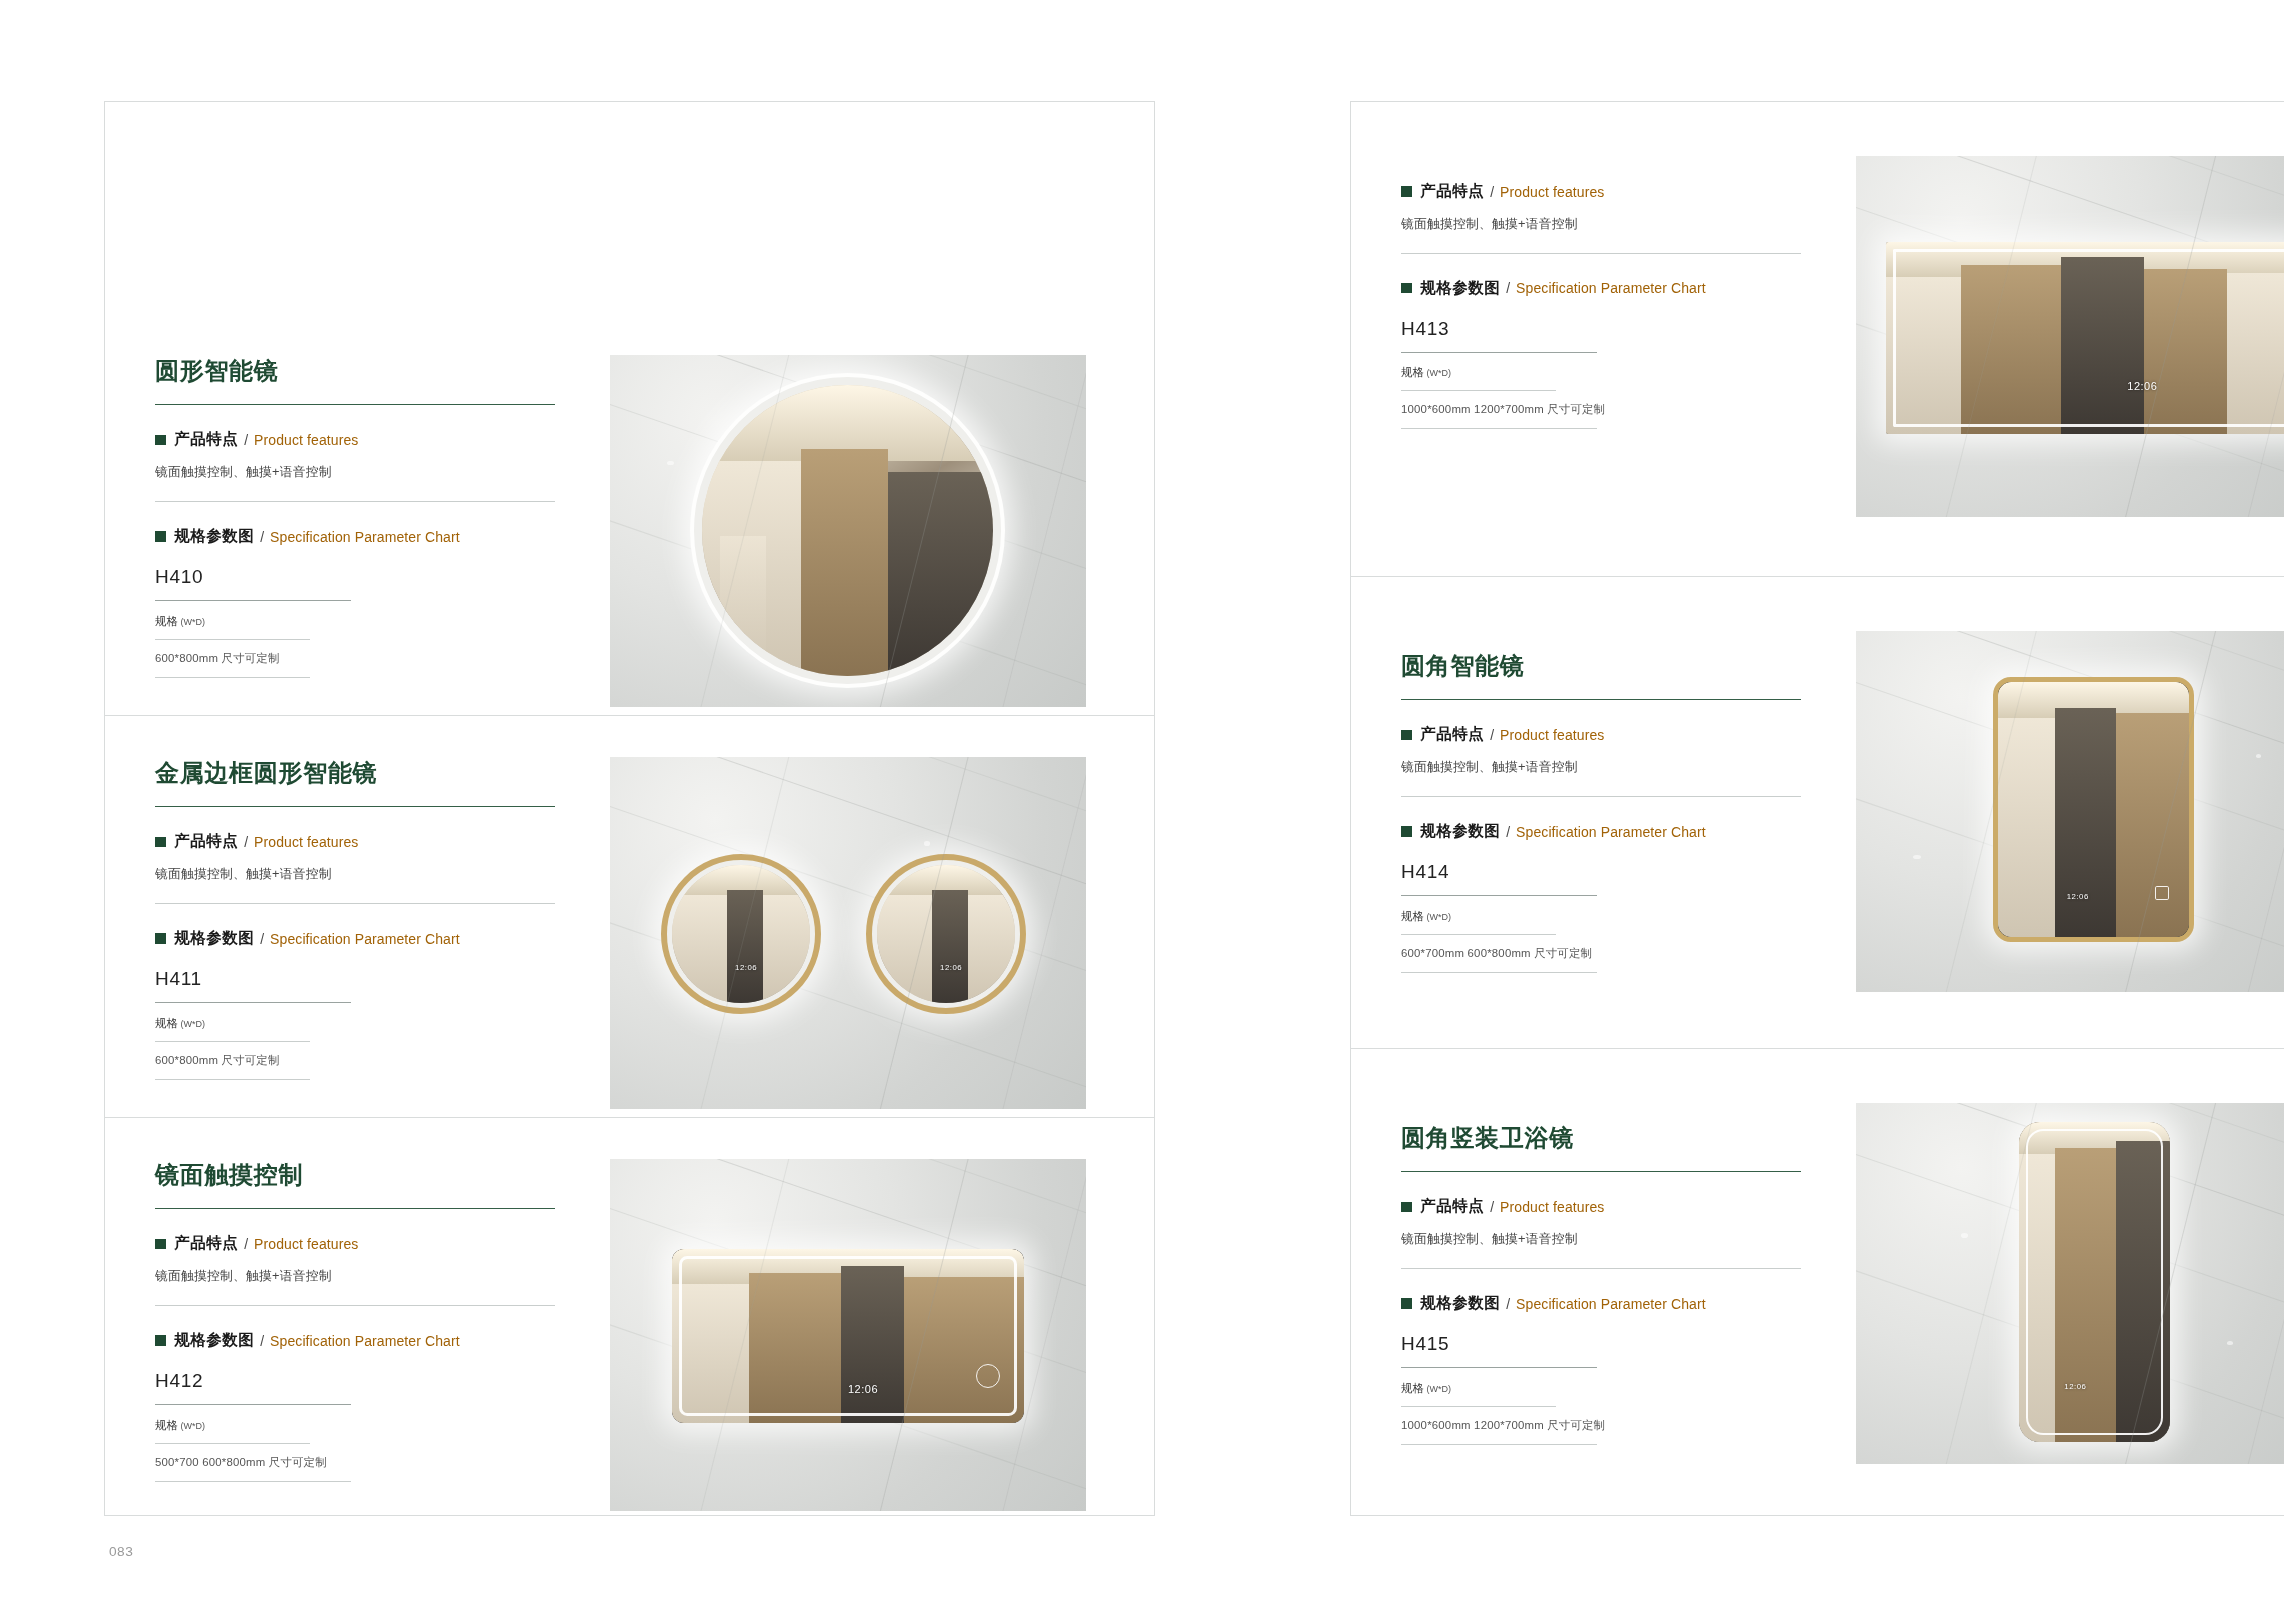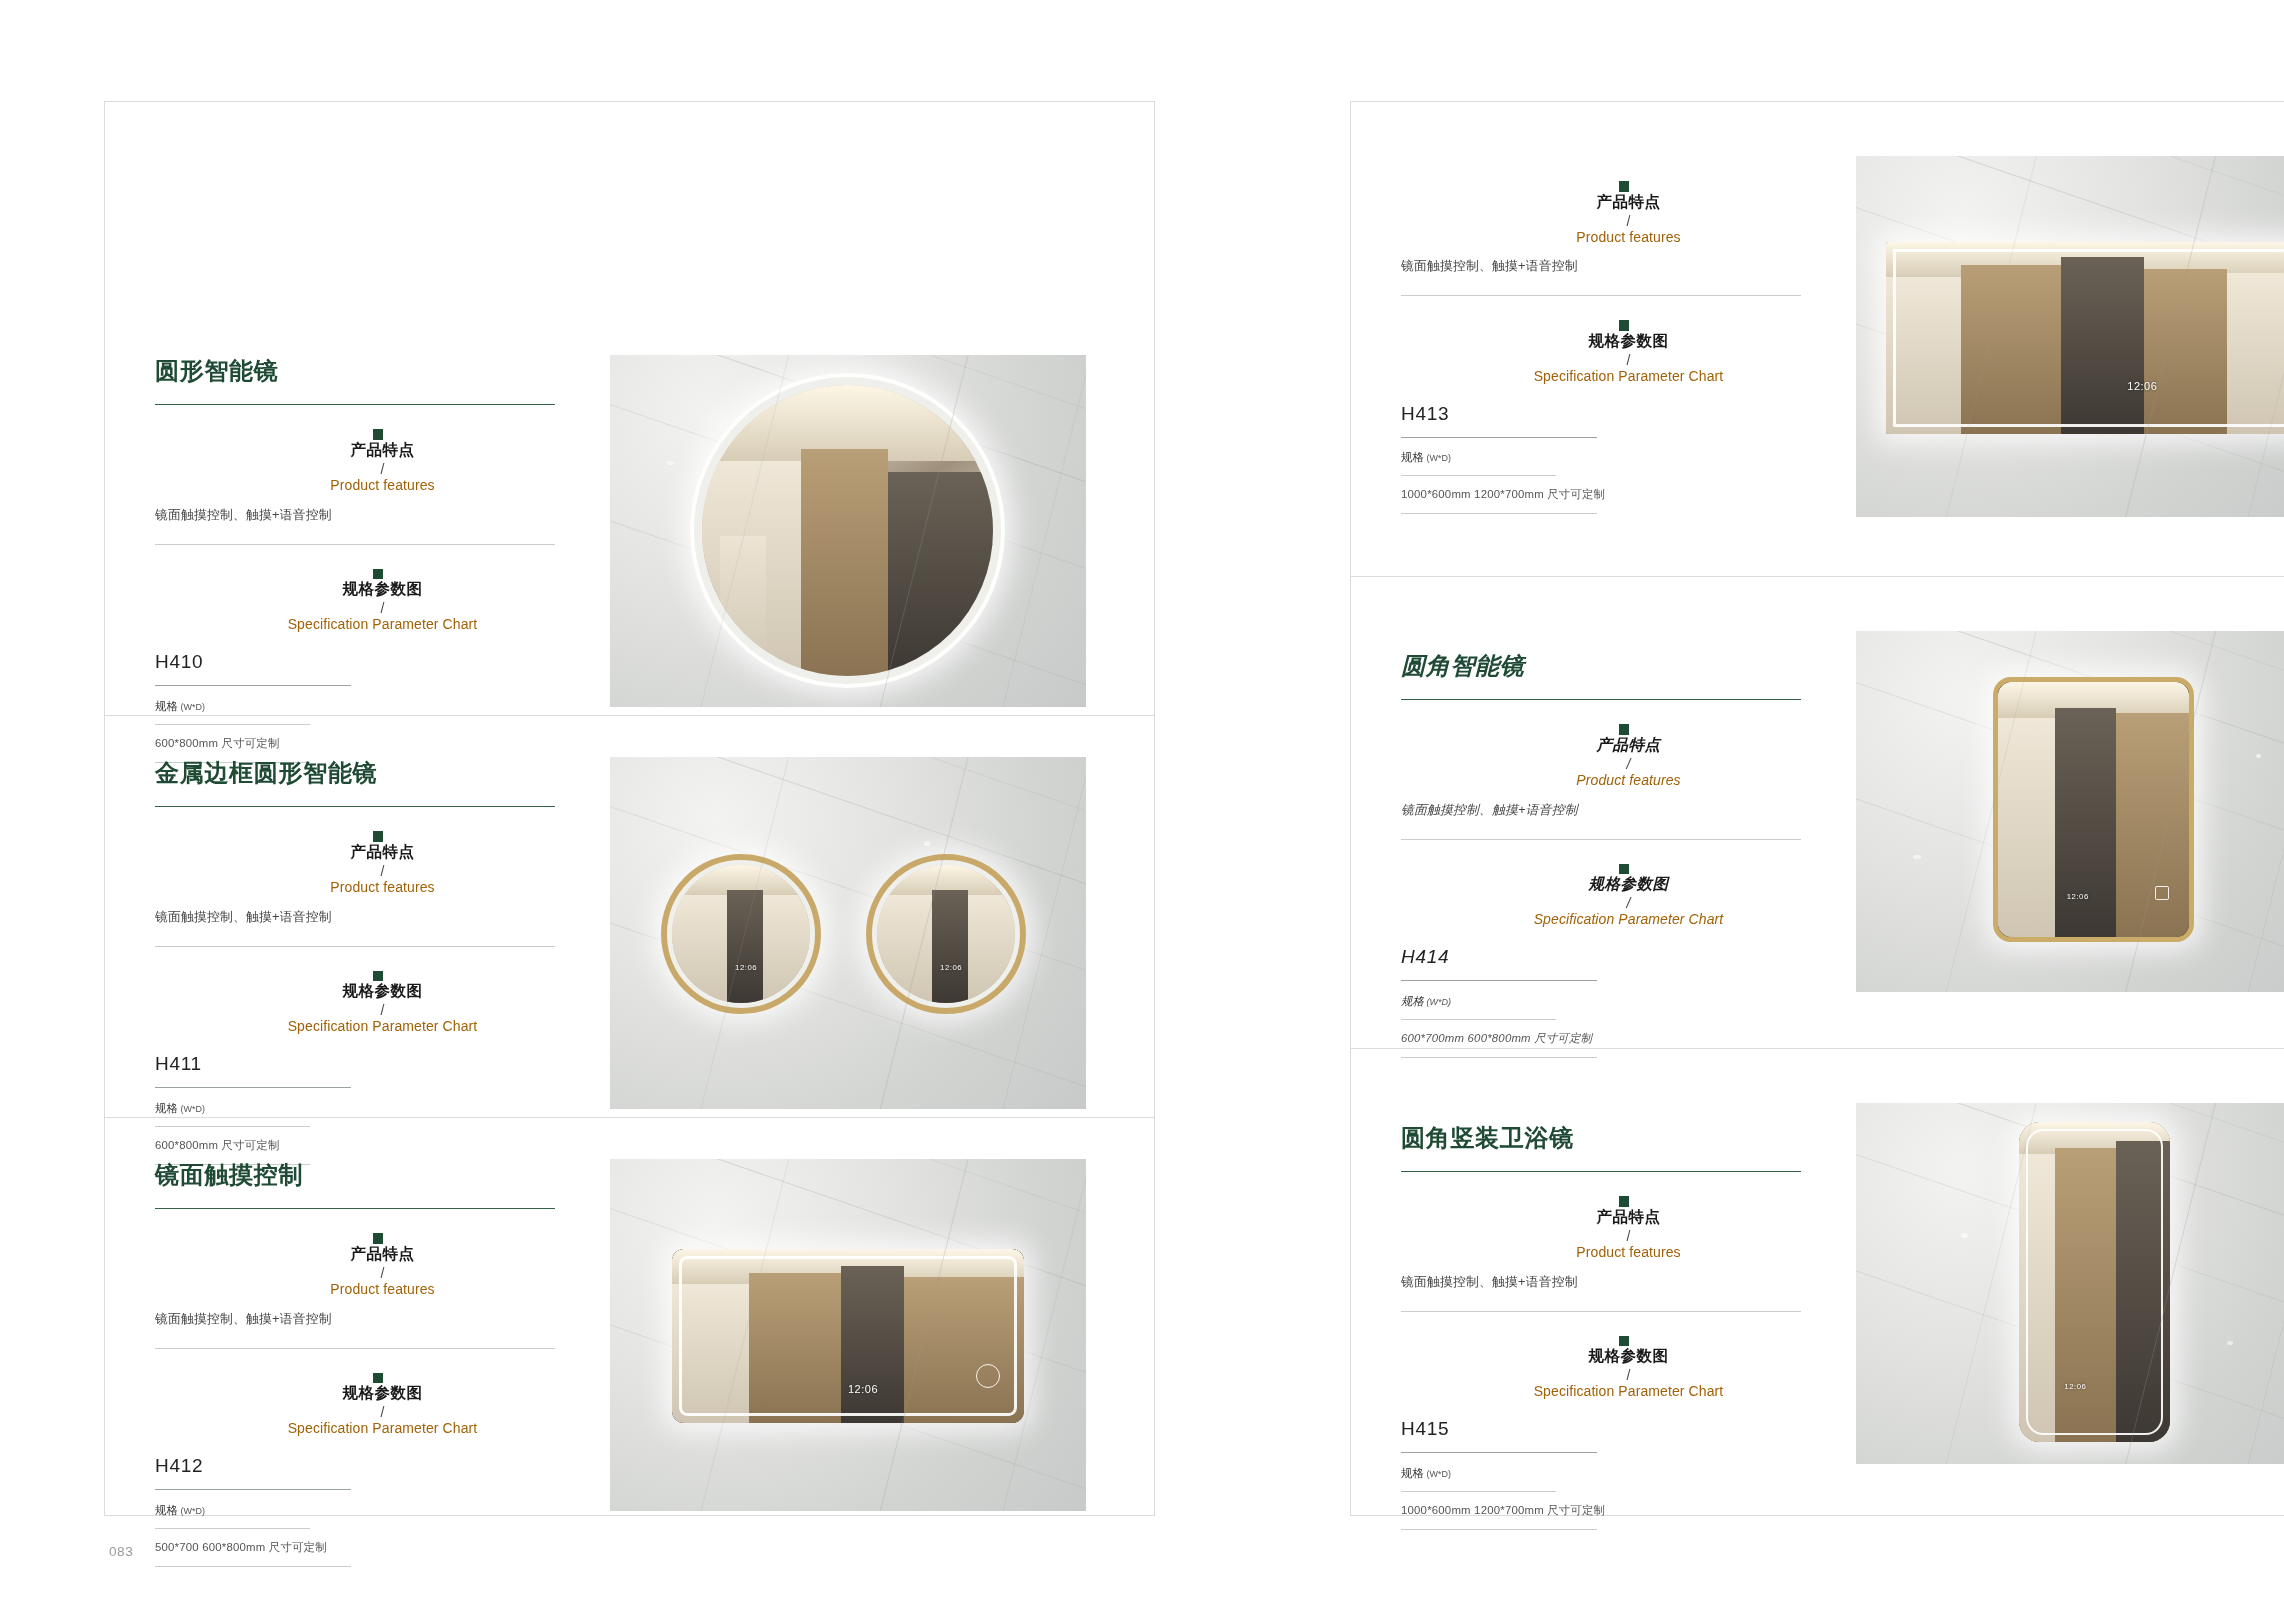--- a/index.html
+++ b/index.html
@@ -91,21 +91,20 @@
     color: #1f4a33;
     letter-spacing: 0.7px;
     padding-bottom: 17.4px;
     border-bottom: 1.4px solid #355f47;
     width: 400px;
   }
   .feat-row {
     display: flex;
     align-items: center;
     margin-top: 24px;
-    flex-direction: column;
   }
   .sq {
     width: 10.5px; height: 10.5px;
     background: #1f4a33;
     margin-right: 8.7px;
     flex: none;
   }
   .feat-cn {
     font-size: 15.5px;
     color: #1a1a1a;
@@ -430,21 +429,21 @@
                 <div class="door" style="left:62%;top:14%;width:20%;height:86%;"></div>
                 <div class="wall" style="left:82%;top:16%;width:18%;height:84%;"></div>
               </div>
               <div class="glassframe" style="border-radius:1.4px;"></div>
               <div class="clock" style="left:58%;bottom:22%;">12:06</div>
             </div>
           </div>
         </div>
 
         <div class="block" style="top:475px; height:472px;">
-          <div class="info" style="padding-top:73px;font-style:italic;">
+          <div class="info" style="padding-top:73px;">
             <div class="title">圆角智能镜</div>
             <div class="feat-row">
               <span class="sq"></span>
               <span class="feat-cn">产品特点</span>
               <span class="slash">/</span>
               <span class="feat-en">Product features</span>
             </div>
             <div class="feat-desc">镜面触摸控制、触摸+语音控制</div>
             <div class="feat-row">
               <span class="sq"></span>

